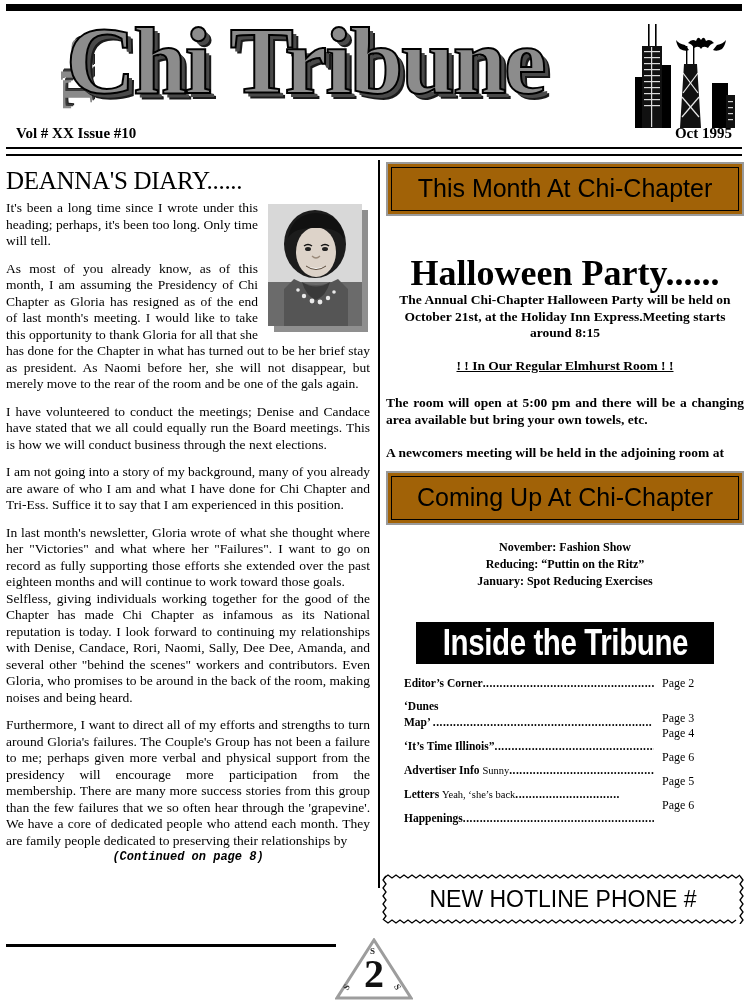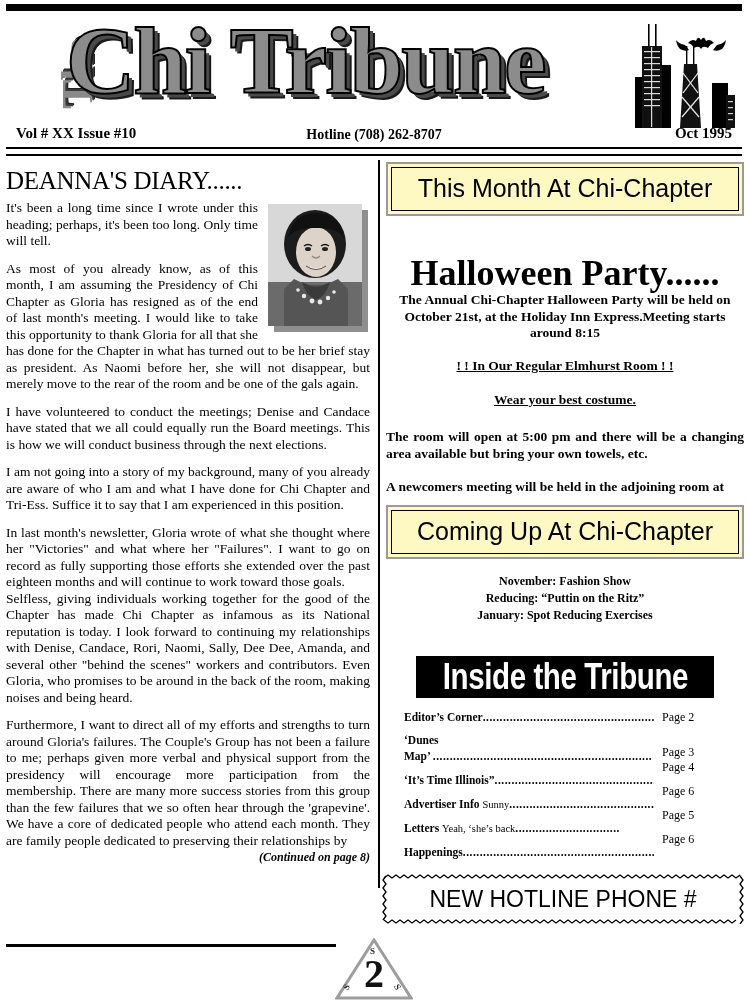--- a/index.html
+++ b/index.html
@@ -58,27 +58,28 @@
   }
   .photo .shadow{position:absolute;left:6px;top:6px;width:94px;height:122px;background:#8f8f8f;}
   .photo .frame{position:absolute;left:0;top:0;width:94px;height:122px;background:#efefef;overflow:hidden;}
   .photo svg{display:block;}
   .body-txt{
     font-size:13.5px;line-height:16.5px;text-align:justify;
     margin:0 0 11px 0;
   }
   .body-txt.tight{margin-bottom:0;}
   .contd{
-    text-align:right;font-style:italic;font-weight:bold;font-size:12px;
+    text-align:center;font-style:italic;font-weight:bold;font-size:12px;
     margin-top:1px;
+    font-family:Liberation Mono, monospace;
   }
 
   
   .hbox{
-    border:2px solid #9a9a9a;padding:3px;margin:0 0 4px 0;background:#fef9c3;
+    border:2px solid #9a9a9a;padding:3px;margin:0 0 4px 0;background:#a16207;
   }
   .hbox-inner{
     border:1.5px solid #000;text-align:center;
     font-family:"Liberation Sans",sans-serif;font-weight:normal;
     font-size:25px;line-height:36px;padding:2px 0 4px 0;
   }
   .party-title{
     text-align:center;font-family:"Liberation Serif",serif;font-weight:bold;
     font-size:36px;line-height:34px;margin:40px 0 2px 0;
   }
@@ -219,21 +220,20 @@
             <rect x="98" y="86" width="5" height="1.2"></rect>
           <rect x="98" y="92" width="5" height="1.2"></rect>
             <rect x="98" y="98" width="5" height="1.2"></rect>
         </g>
       </svg>
     </div>
   </div>
 
   <div class="volbar">
     <div class="vol">Vol #  XX  Issue #10</div>
-    <div class="hot">Hotline (708) 262-8707</div>
     <div class="date">Oct 1995</div>
   </div>
   <div class="volbar-rule"></div>
 
   <div class="col-divider"></div>
 
   <div class="left-col">
     <h1 class="diary-head">DEANNA'S DIARY......</h1>
 
     <div class="photo">
@@ -278,21 +278,20 @@
 
   <div class="right-col">
 
     <div class="hbox">
       <div class="hbox-inner">This Month At Chi-Chapter</div>
     </div>
 
     <div class="party-title">Halloween Party......</div>
     <div class="party-sub">The Annual Chi-Chapter Halloween Party will be held on October 21st, at the Holiday Inn Express.Meeting starts around 8:15</div>
     <div class="party-room"><span>! ! In Our Regular Elmhurst Room ! !</span></div>
-    <div class="party-cost"><span>Wear your best costume.</span></div>
 
     <div class="party-body">The room will open at 5:00 pm and there will be a changing area available but bring your own towels, etc.</div>
 
     <div class="newcomers">A newcomers meeting will be held in the adjoining room at</div>
 
     <div class="hbox">
       <div class="hbox-inner">Coming Up At Chi-Chapter</div>
     </div>
 
     <div class="coming-list">

